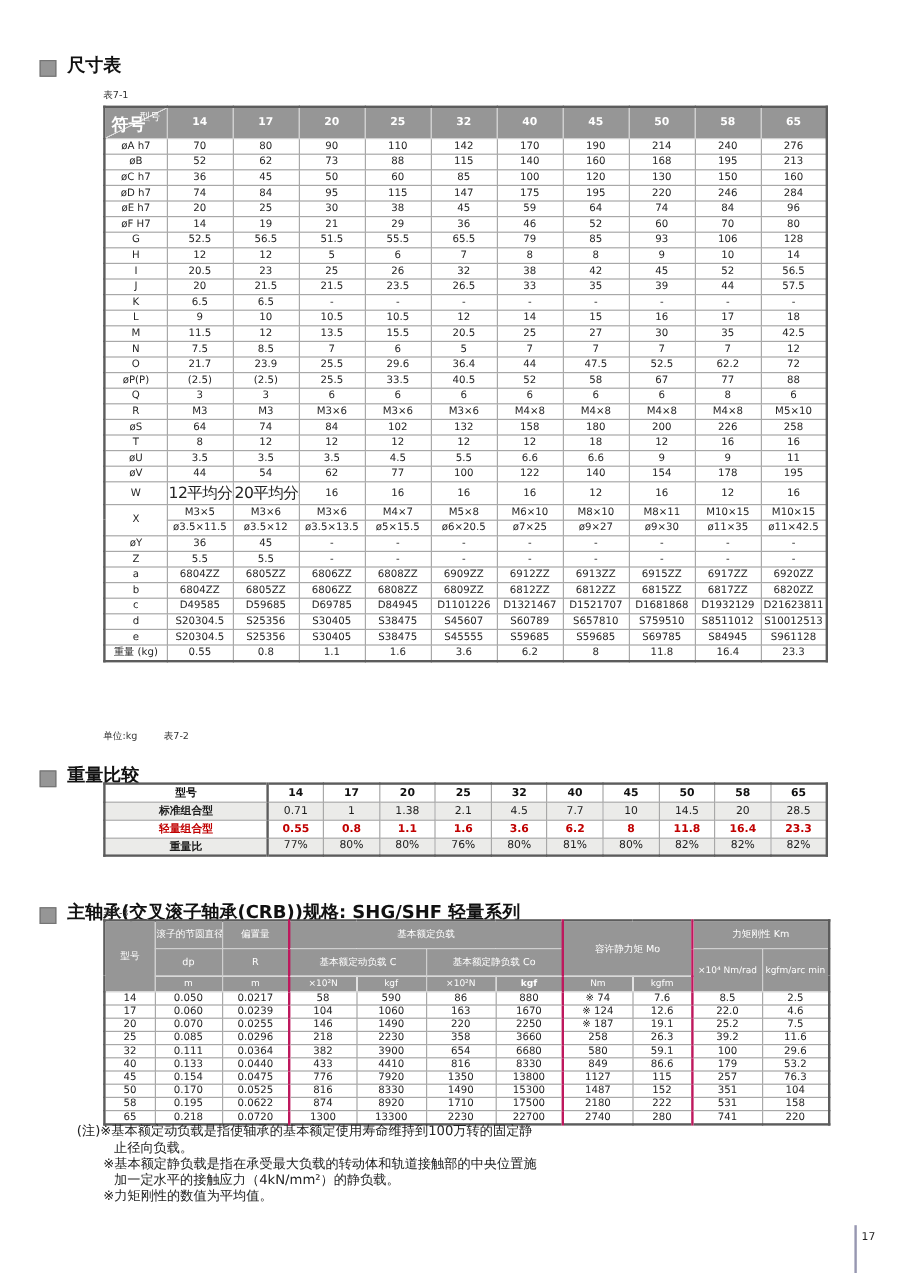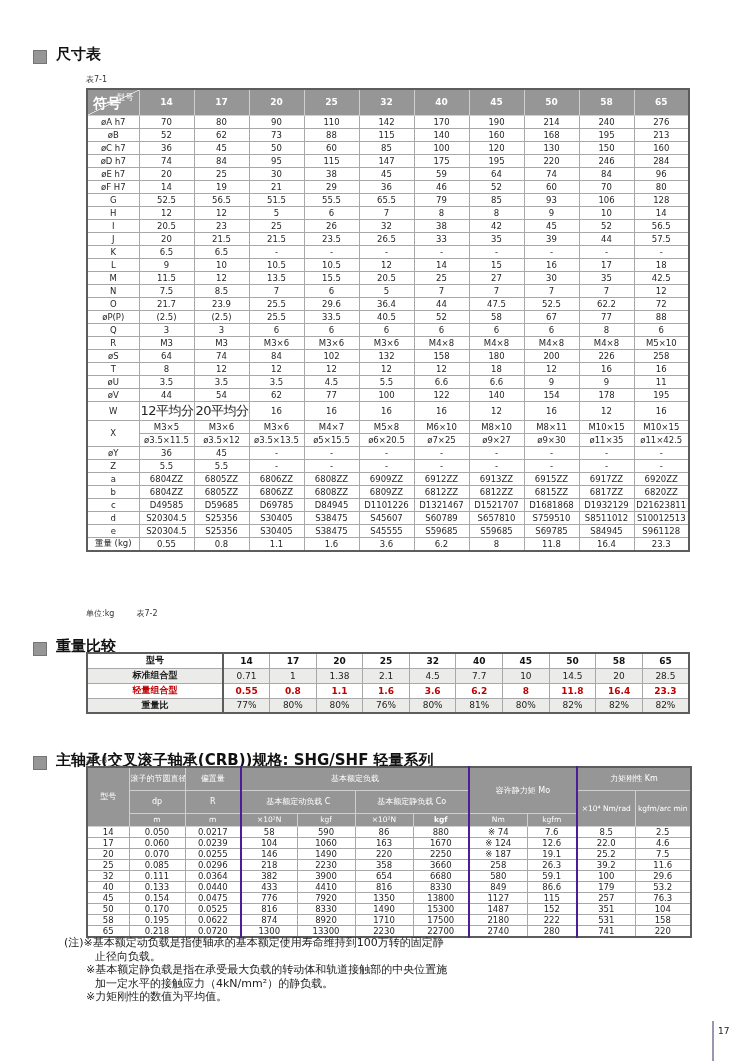--- a/index.html
+++ b/index.html
@@ -34,21 +34,21 @@
   #wt-table tbody th{font-weight:bold}
   #wt-table th:first-child,#wt-table td:first-child{border-right:2px solid #5c5c5c}
   #wt-table tr.gray-row th,#wt-table tr.gray-row td{background:var(--stripe-gray,#ebebe9)}
   #wt-table tr.red-row th,#wt-table tr.red-row td{color:var(--accent-red,#c00000);font-weight:bold}
   #wt-table tr.red-row th{font-weight:bold}
   
   #crb-table thead th{background:var(--header-gray,#969696);color:#fff;border:1px solid #cfcfcf;font-weight:normal;font-size:8px;height:23px}
   #crb-table thead th.unit{height:13px;font-size:7.5px}
   #crb-table thead th.bold{font-weight:bold}
   #crb-table tbody td{border:1px solid #a8a8a8;font-size:8.5px;height:11px;color:#262626;background:#fff}
-  #crb-table .gl{border-left:2px solid #4c1d95}
+  #crb-table .gl{border-left:2px solid #be185d}
   
   #notes{position:absolute;left:64px;top:936px;font-size:11px;line-height:13.5px;color:#222}
   #notes .ind1{padding-left:22px}
   #notes .ind2{padding-left:31px}
   
   #page-bar{position:absolute;left:712px;top:1021px;width:2px;height:40px;background:var(--page-tab-bar,#9797b1)}
   #page-num{position:absolute;left:718px;top:1026px;font-size:9px;color:#222}
 </style>
 </head>
 <body>

